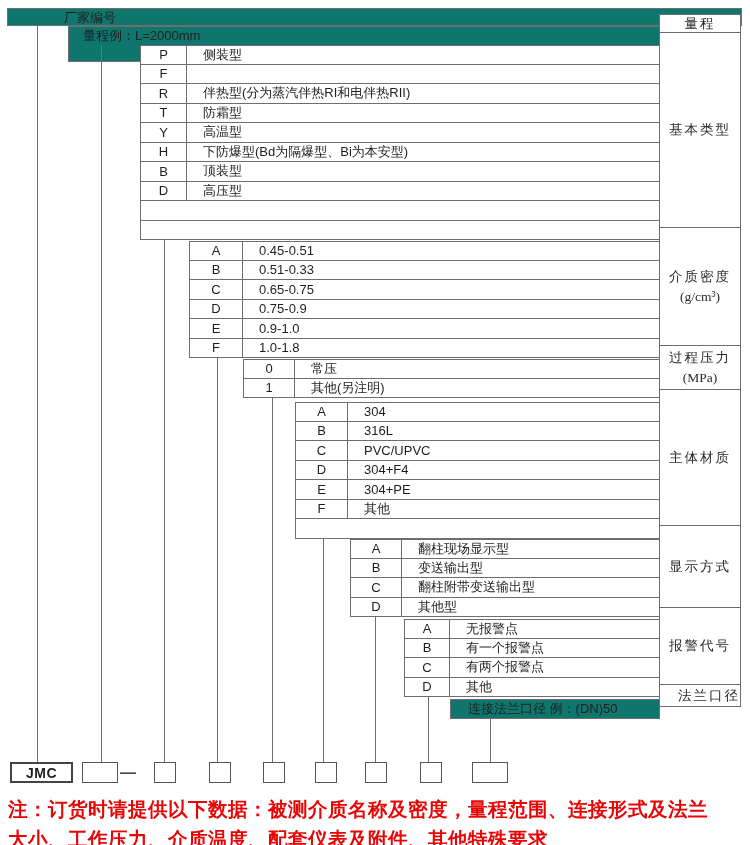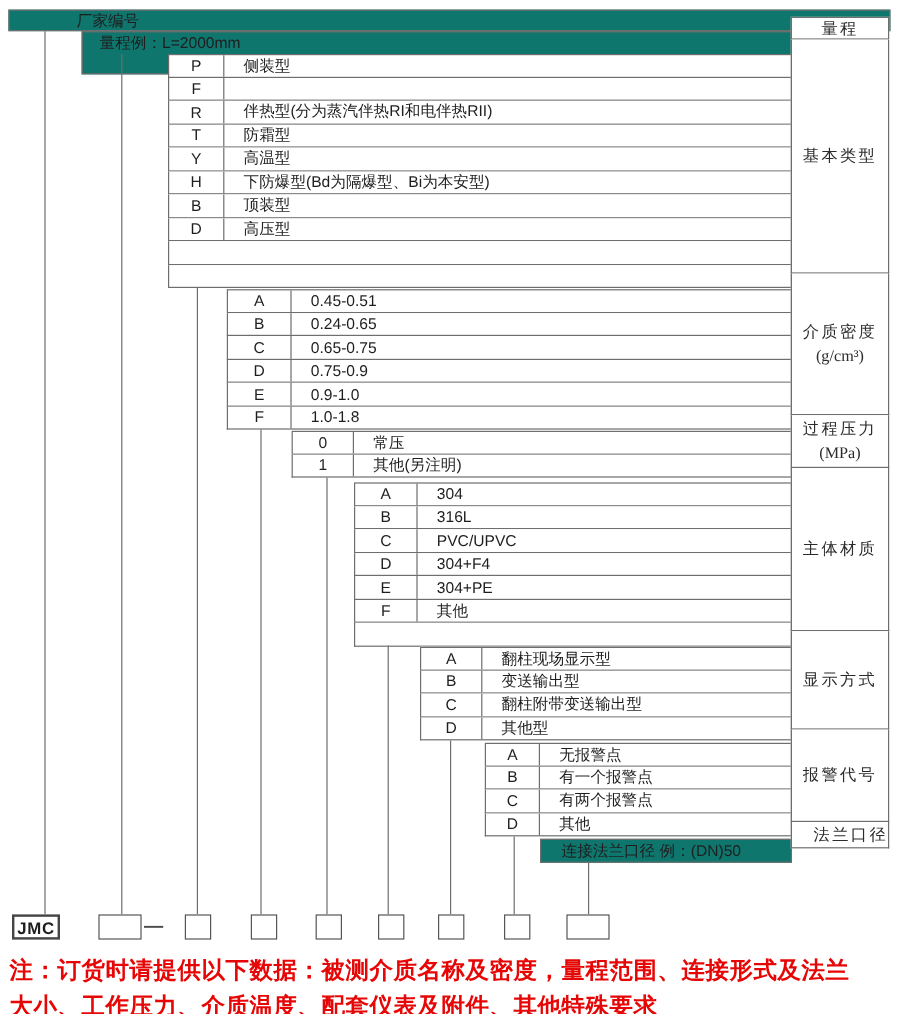--- a/index.html
+++ b/index.html
@@ -155,21 +155,21 @@
       </div>
   </div>
 
   <div class="sec s-density" style="left:189px;top:241px;width:471px;">
     <div class="srow">
         <div class="code">A</div>
         <div class="desc">0.45-0.51</div>
       </div>
     <div class="srow">
         <div class="code">B</div>
-        <div class="desc">0.24-0.65</div>
+        <div class="desc">0.51-0.33</div>
       </div>
     <div class="srow">
         <div class="code">C</div>
         <div class="desc">0.65-0.75</div>
       </div>
     <div class="srow">
         <div class="code">D</div>
         <div class="desc">0.75-0.9</div>
       </div>
     <div class="srow">
@@ -297,21 +297,21 @@
   <div class="vline" style="left:37px;top:26px;height:736px;"></div>
   <div class="vline" style="left:101px;top:45px;height:717px;"></div>
   <div class="vline" style="left:164px;top:240px;height:522px;"></div>
   <div class="vline" style="left:217px;top:358px;height:404px;"></div>
   <div class="vline" style="left:272px;top:398px;height:364px;"></div>
   <div class="vline" style="left:323px;top:538px;height:224px;"></div>
   <div class="vline" style="left:375px;top:617px;height:145px;"></div>
   <div class="vline" style="left:428px;top:697px;height:65px;"></div>
   <div class="vline" style="left:490px;top:718px;height:44px;"></div>
 
-  <div class="bbox modelbox" style="left:10px;width:40px;">
+  <div class="bbox modelbox" style="left:10px;width:63px;">
     <span>JMC</span>
   </div>
   <div class="bbox" style="left:82px;width:36px;"></div>
   <div class="dash" style="left:118px;width:20px;">
       <span>—</span>
     </div>
   <div class="bbox" style="left:154px;width:22px;"></div>
   <div class="bbox" style="left:209px;width:22px;"></div>
   <div class="bbox" style="left:263px;width:22px;"></div>
   <div class="bbox" style="left:315px;width:22px;"></div>

